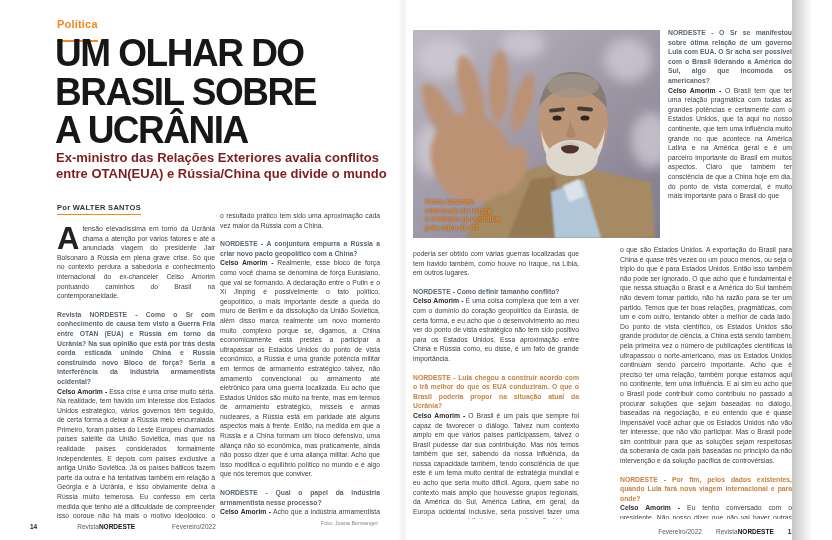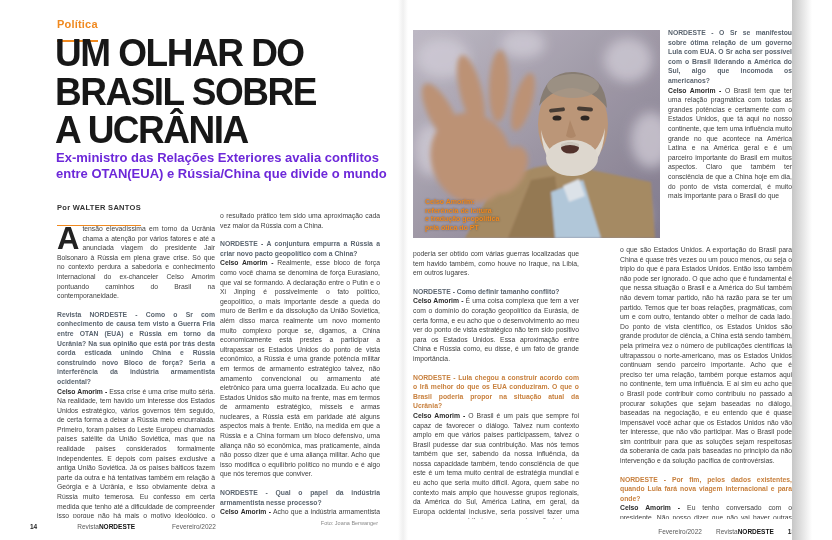--- a/index.html
+++ b/index.html
@@ -9,24 +9,24 @@
              background:linear-gradient(to right,#c6c6c6,#eeeeee 70%,#ffffff);}
   .gutter{position:absolute;top:0;left:398px;width:10px;height:540px;
           background:linear-gradient(to right,#ffffff,#f0f0f0,#ffffff);}
 
   
   .section-tag{position:absolute;left:57px;top:18px;font-size:11px;font-weight:bold;
                color:#f0891f;border-bottom:2px solid #f0891f;padding-bottom:10px;letter-spacing:.2px;}
   .headline{position:absolute;left:55px;top:34px;width:345px;color:#171717;
             font-weight:bold;font-size:37px;line-height:37px;letter-spacing:-1.5px;
             transform:scaleY(1.04);transform-origin:top left;}
-  .subtitle{position:absolute;left:56px;top:150px;width:340px;color:#6d28d9;
+  .subtitle{position:absolute;left:56px;top:150px;width:340px;color:#7f1d1d;
             font-weight:bold;font-size:13px;line-height:16px;}
   .byline{position:absolute;left:57px;top:203px;font-size:7.5px;font-weight:bold;color:#333;
-          border-bottom:1.5px solid #f0891f;padding-bottom:13px;letter-spacing:.3px;}
+          border-bottom:1.5px solid #f0891f;padding-bottom:2px;letter-spacing:.3px;}
 
   
   .col{position:absolute;overflow:hidden;font-size:6.8px;line-height:9.6px;text-align:justify;color:#3e3e3e;}
   .col p{margin:0;}
   .col .gap{margin-top:9px;}
   .q{font-weight:bold;color:#5b6570;}
   .q.accent{color:#c8803e;}
   .a b{color:#2b2b2b;}
   .dropcap{float:left;font-size:31px;line-height:25px;font-weight:bold;color:#222;
            padding:2px 3px 0 0;}

